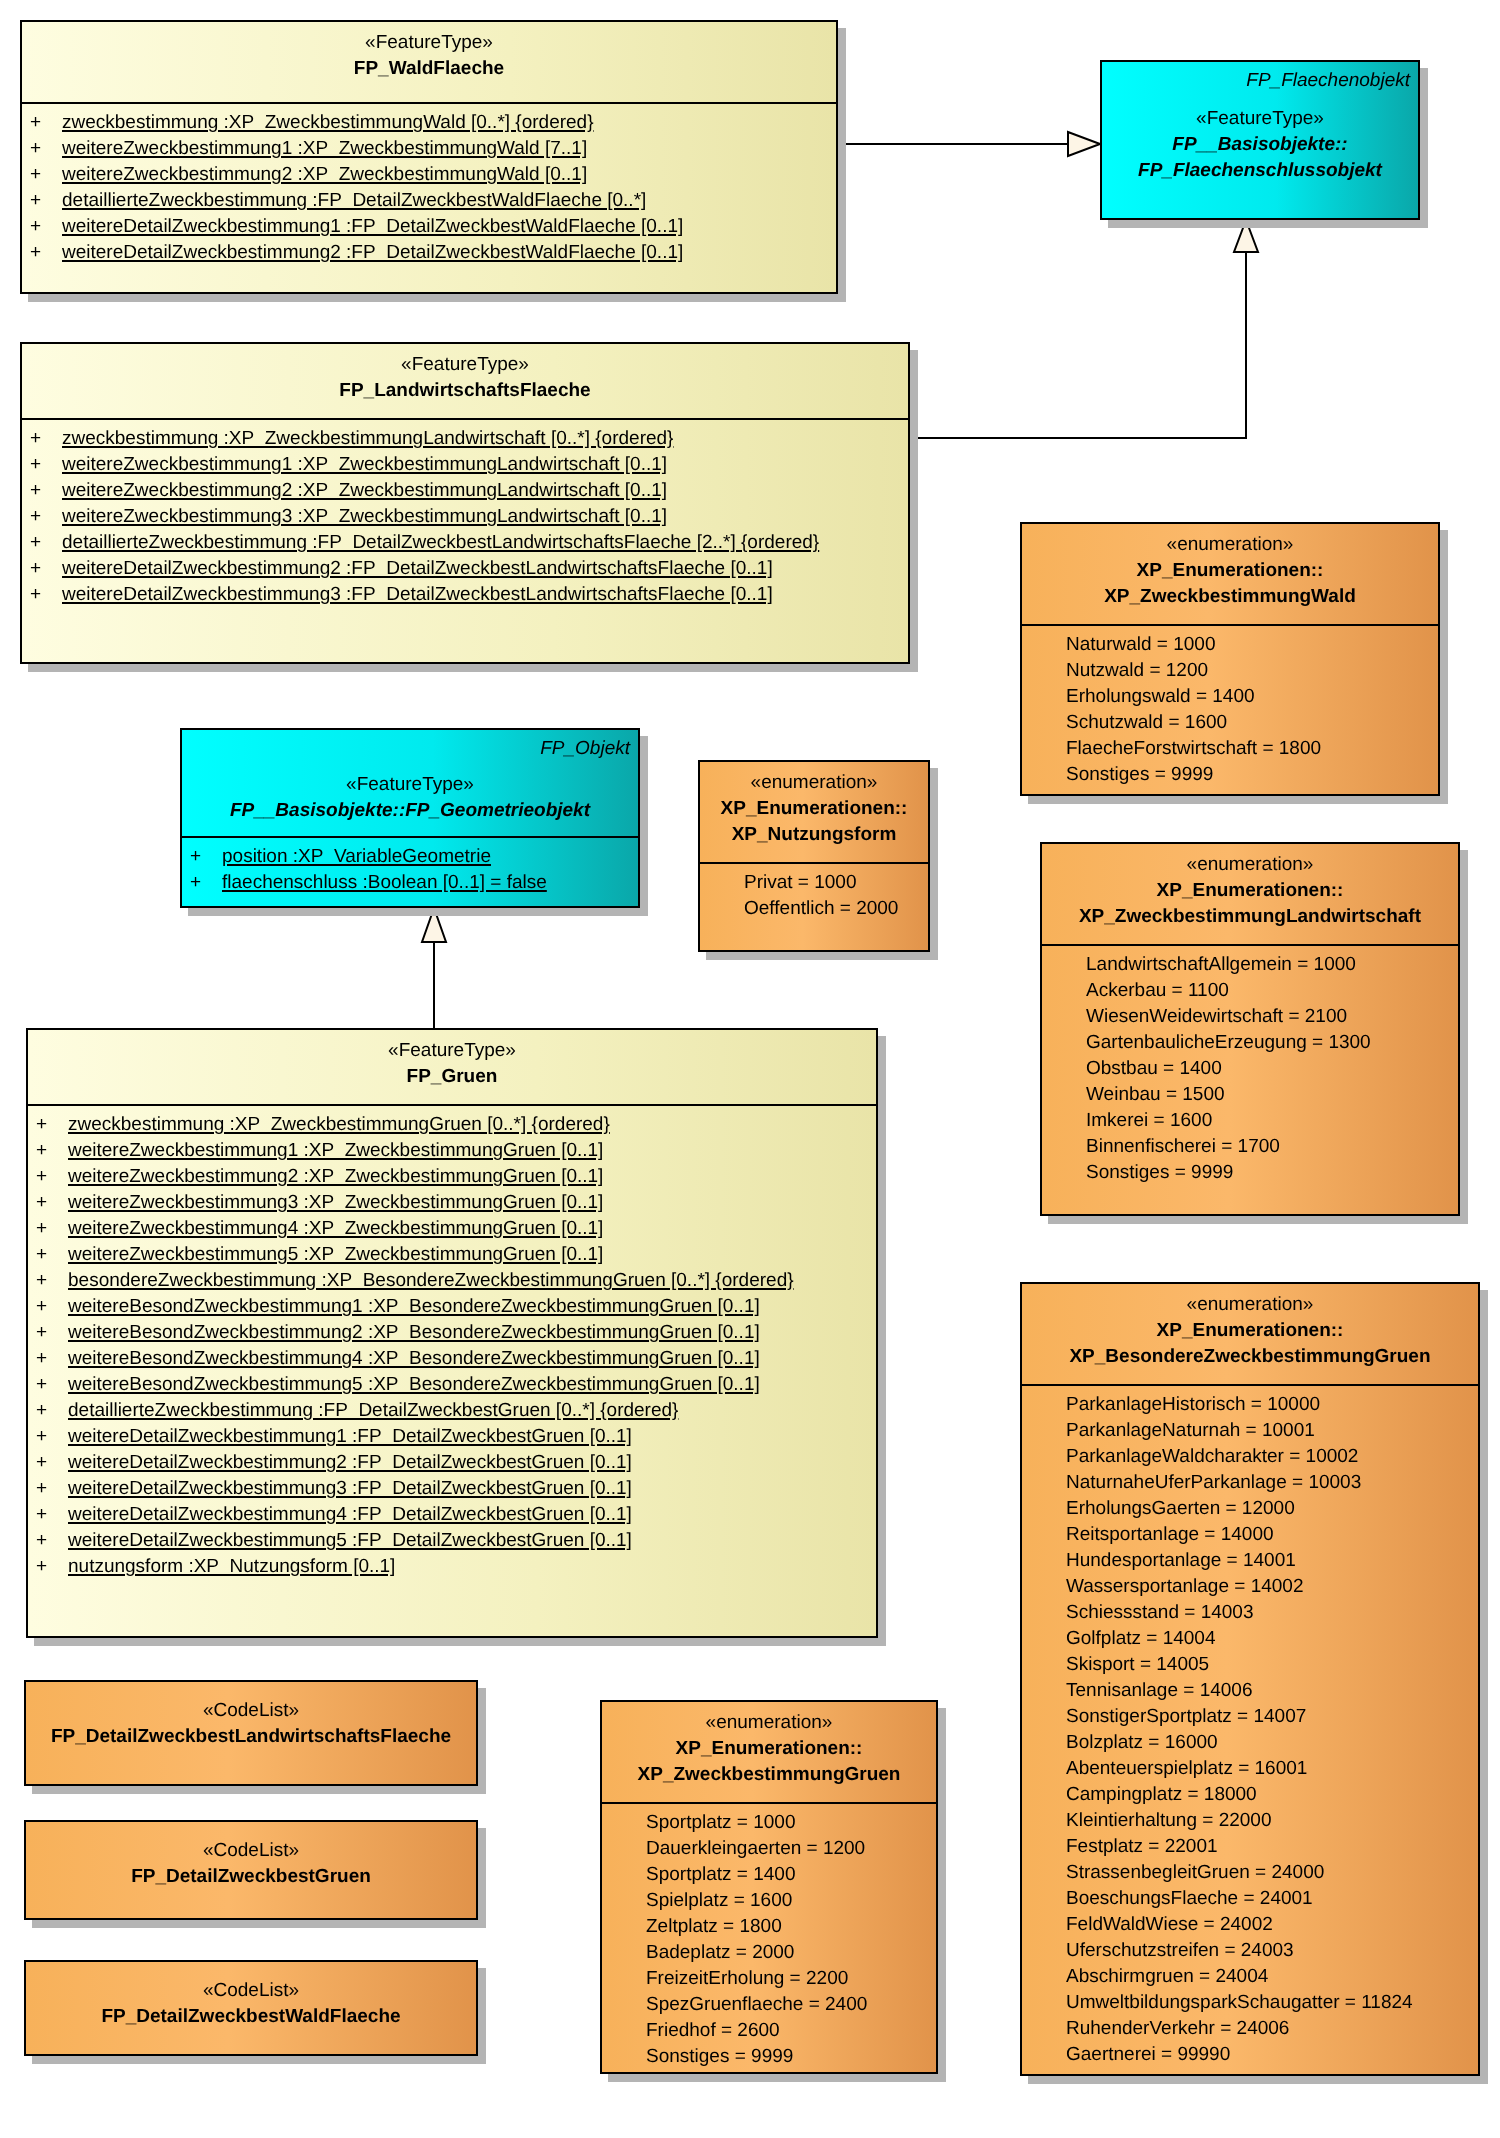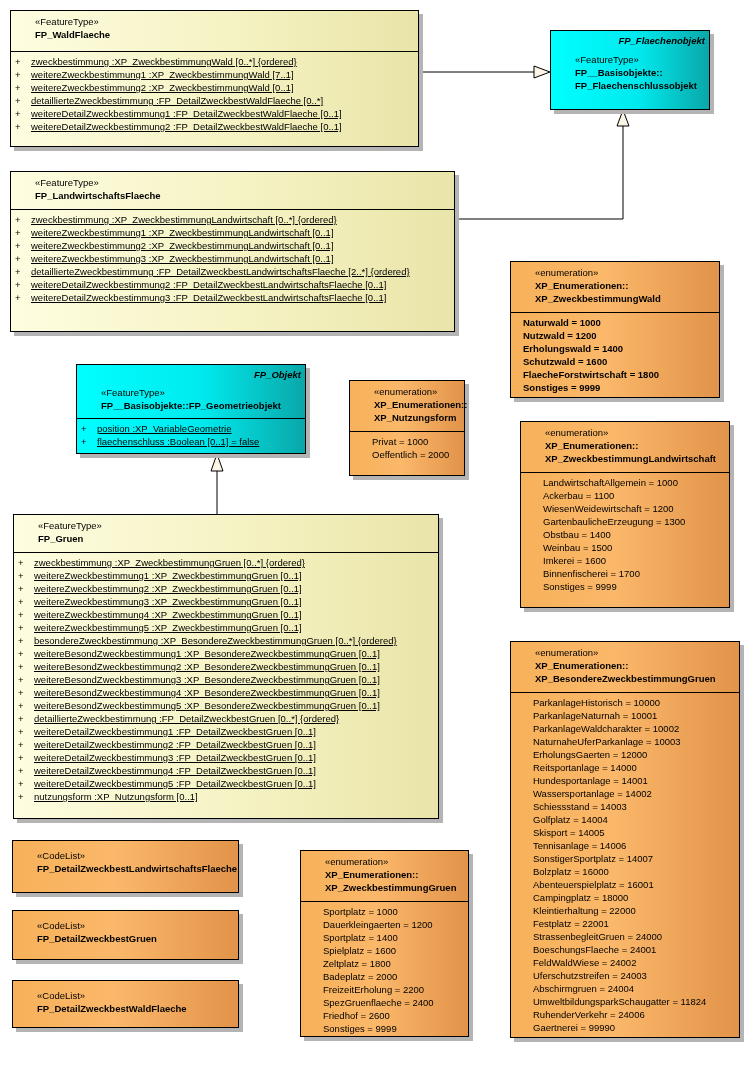--- a/index.html
+++ b/index.html
@@ -3,25 +3,25 @@
 <meta charset="utf-8">
 <style>
   html, body { margin:0; padding:0; background:#ffffff; }
   body { width:750px; height:1069px; position:relative; overflow:hidden;
          font-family:"Liberation Sans", sans-serif; color:#000; }
   .box { position:absolute; border:1px solid #000; box-sizing:border-box;
          box-shadow:4px 4px 0 #b4b4b4; font-size:9.5px; line-height:13px; }
   .feature { background:linear-gradient(90deg,#fefde0 0%,#f4f1c0 60%,#e9e4a8 100%); }
   .abstract { background:linear-gradient(90deg,#00ffff 0%,#00eaee 55%,#0aa7a9 100%); }
   .enum { background:linear-gradient(90deg,#f7b15a 0%,#fbb86a 45%,#e1934a 100%); }
-  .head { padding-top:4px;margin-left:24px; }
+  .head { text-align:center; padding-top:4px; }
   .stereo { display:block; }
   .cname { display:block; font-weight:bold; }
-  .italic .cname { }
-  .pkg { position:absolute; right:4px; top:3px; font-style:italic; font-size:9.5px;font-weight:bold; }
+  .italic .cname { font-style:italic; }
+  .pkg { position:absolute; right:4px; top:3px; font-style:italic; font-size:9.5px; }
   .sep { border-top:1px solid #000; }
   .attrs { padding:3px 0 0 4px; }
   .attr { white-space:nowrap;text-decoration:underline; }
   .attr .vis { display:inline-block; width:16px; }
   .lits { padding:3px 0 0 22px; }
   .lit { white-space:nowrap; }
   svg.conn { position:absolute; left:0; top:0; width:750px; height:1069px; pointer-events:none; }
 </style>
 </head>
 <body>
@@ -80,31 +80,31 @@
     <div class="attr"><span class="vis">+</span><span>weitereDetailZweckbestimmung3  :FP_DetailZweckbestLandwirtschaftsFlaeche [0..1]</span></div>
   </div>
 </div>
 
 <div class="box enum" style="left:510px;top:261px;width:210px;height:137px;">
   <div class="head" style="height:46px;">
     <span class="stereo">«enumeration»</span>
     <span class="cname">XP_Enumerationen::</span>
     <span class="cname">XP_ZweckbestimmungWald</span>
   </div>
-  <div class="sep lits" style="padding-left:12px;font-weight:bold;">
+  <div class="sep lits" style="padding-left:22px;">
     <div class="lit">Naturwald = 1000</div>
     <div class="lit">Nutzwald = 1200</div>
     <div class="lit">Erholungswald = 1400</div>
     <div class="lit">Schutzwald = 1600</div>
     <div class="lit">FlaecheForstwirtschaft = 1800</div>
     <div class="lit">Sonstiges = 9999</div>
   </div>
 </div>
 
-<div class="box abstract italic" style="left:76px;top:364px;width:230px;height:90px;">
+<div class="box abstract italic" style="left:90px;top:364px;width:230px;height:90px;">
   <span class="pkg">FP_Objekt</span>
   <div class="head" style="padding-top:21px;height:32px;">
     <span class="stereo" style="font-style:normal;">«FeatureType»</span>
     <span class="cname">FP__Basisobjekte::FP_Geometrieobjekt</span>
   </div>
   <div class="sep attrs" style="font-style:normal;">
     <div class="attr"><span class="vis">+</span><span>position  :XP_VariableGeometrie</span></div>
     <div class="attr"><span class="vis">+</span><span>flaechenschluss  :Boolean [0..1] = false</span></div>
   </div>
 </div>
@@ -123,21 +123,21 @@
 
 <div class="box enum" style="left:520px;top:421px;width:210px;height:187px;">
   <div class="head" style="height:46px;">
     <span class="stereo">«enumeration»</span>
     <span class="cname">XP_Enumerationen::</span>
     <span class="cname">XP_ZweckbestimmungLandwirtschaft</span>
   </div>
   <div class="sep lits">
     <div class="lit">LandwirtschaftAllgemein = 1000</div>
     <div class="lit">Ackerbau = 1100</div>
-    <div class="lit">WiesenWeidewirtschaft = 1200</div>
+    <div class="lit">WiesenWeidewirtschaft = 2100</div>
     <div class="lit">GartenbaulicheErzeugung = 1300</div>
     <div class="lit">Obstbau = 1400</div>
     <div class="lit">Weinbau = 1500</div>
     <div class="lit">Imkerei = 1600</div>
     <div class="lit">Binnenfischerei = 1700</div>
     <div class="lit">Sonstiges = 9999</div>
   </div>
 </div>
 
 <div class="box feature" style="left:13px;top:514px;width:426px;height:305px;">
@@ -148,21 +148,20 @@
   <div class="sep attrs">
     <div class="attr"><span class="vis">+</span><span>zweckbestimmung  :XP_ZweckbestimmungGruen [0..*] {ordered}</span></div>
     <div class="attr"><span class="vis">+</span><span>weitereZweckbestimmung1  :XP_ZweckbestimmungGruen [0..1]</span></div>
     <div class="attr"><span class="vis">+</span><span>weitereZweckbestimmung2  :XP_ZweckbestimmungGruen [0..1]</span></div>
     <div class="attr"><span class="vis">+</span><span>weitereZweckbestimmung3  :XP_ZweckbestimmungGruen [0..1]</span></div>
     <div class="attr"><span class="vis">+</span><span>weitereZweckbestimmung4  :XP_ZweckbestimmungGruen [0..1]</span></div>
     <div class="attr"><span class="vis">+</span><span>weitereZweckbestimmung5  :XP_ZweckbestimmungGruen [0..1]</span></div>
     <div class="attr"><span class="vis">+</span><span>besondereZweckbestimmung  :XP_BesondereZweckbestimmungGruen [0..*] {ordered}</span></div>
     <div class="attr"><span class="vis">+</span><span>weitereBesondZweckbestimmung1  :XP_BesondereZweckbestimmungGruen [0..1]</span></div>
     <div class="attr"><span class="vis">+</span><span>weitereBesondZweckbestimmung2  :XP_BesondereZweckbestimmungGruen [0..1]</span></div>
-    <div class="attr"><span class="vis">+</span><span>weitereBesondZweckbestimmung3  :XP_BesondereZweckbestimmungGruen [0..1]</span></div>
     <div class="attr"><span class="vis">+</span><span>weitereBesondZweckbestimmung4  :XP_BesondereZweckbestimmungGruen [0..1]</span></div>
     <div class="attr"><span class="vis">+</span><span>weitereBesondZweckbestimmung5  :XP_BesondereZweckbestimmungGruen [0..1]</span></div>
     <div class="attr"><span class="vis">+</span><span>detaillierteZweckbestimmung  :FP_DetailZweckbestGruen [0..*] {ordered}</span></div>
     <div class="attr"><span class="vis">+</span><span>weitereDetailZweckbestimmung1  :FP_DetailZweckbestGruen [0..1]</span></div>
     <div class="attr"><span class="vis">+</span><span>weitereDetailZweckbestimmung2  :FP_DetailZweckbestGruen [0..1]</span></div>
     <div class="attr"><span class="vis">+</span><span>weitereDetailZweckbestimmung3  :FP_DetailZweckbestGruen [0..1]</span></div>
     <div class="attr"><span class="vis">+</span><span>weitereDetailZweckbestimmung4  :FP_DetailZweckbestGruen [0..1]</span></div>
     <div class="attr"><span class="vis">+</span><span>weitereDetailZweckbestimmung5  :FP_DetailZweckbestGruen [0..1]</span></div>
     <div class="attr"><span class="vis">+</span><span>nutzungsform  :XP_Nutzungsform [0..1]</span></div>
   </div>

